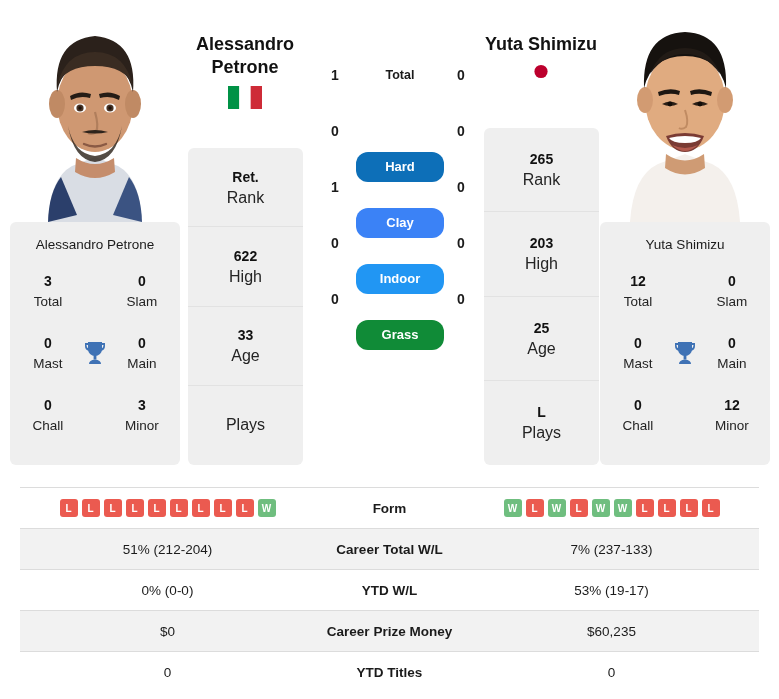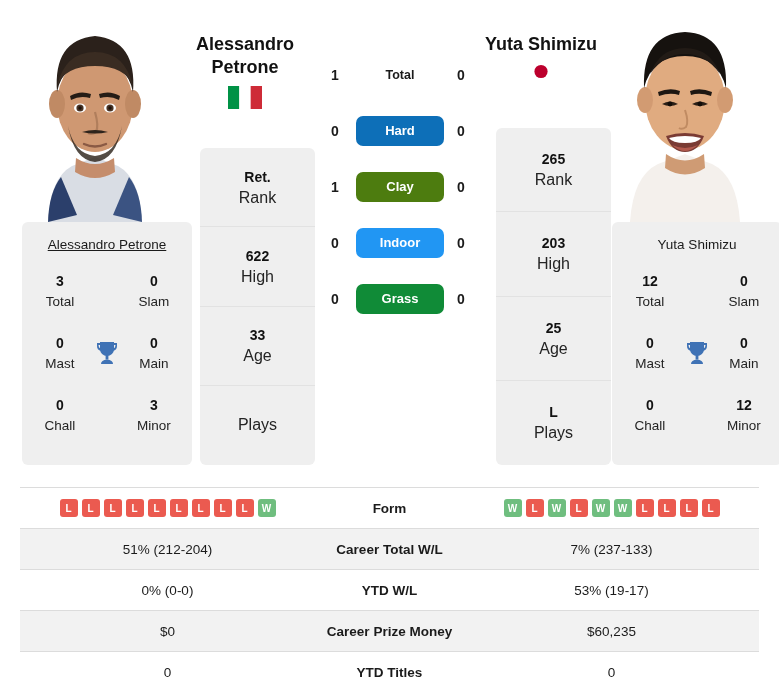--- a/index.html
+++ b/index.html
@@ -45,27 +45,27 @@
     position: absolute; top: 0; width: 26px; height: 30px; line-height: 30px;
     font-size: 14px; font-weight: bold; text-align: center; color: #1b1b1b;
   }
   .h2h-score.l { left: 0px; }
   .h2h-score.r { right: 0px; }
   .h2h-label {
     position: absolute; left: 34px; width: 88px; height: 30px; line-height: 30px;
     text-align: center; font-size: 12px; font-weight: bold;
   }
   .h2h-label.plain { color: #1b1b1b; font-size: 12.5px; }
-  .h2h-label.pill { color: #ffffff; border-radius: 7px; font-size: 13px; }
+  .h2h-label.pill { color: #ffffff; border-radius: 12px; font-size: 13px; margin-top: 36px; }
 
   
   .card {
-    position: absolute; background: #efefef; border-radius: 6px; margin-left: 12px;
-  }
-  .card.titles-left  { left: 10px;  top: 222px; width: 170px; height: 243px; text-decoration: underline; }
+    position: absolute; background: #efefef; border-radius: 6px;
+  }
+  .card.titles-left  { left: 10px;  top: 222px; width: 170px; height: 243px; }
   .card.titles-right { left: 600px; top: 222px; width: 170px; height: 243px; }
   .card.rank-left    { left: 188px; top: 148px; width: 115px; height: 317px; }
   .card.rank-right   { left: 484px; top: 128px; width: 115px; height: 337px; }
 
   .card-title {
     text-align: center; font-size: 13.5px; color: #1b1b1b;
     padding-top: 14px; line-height: 18px;
   }
   .tg { position: relative; margin-top: 16px; }
   .tg-row { position: relative; height: 62px; }
@@ -195,21 +195,21 @@
           <div class="h2h-label plain">Total</div>
           <div class="h2h-score r">0</div>
         </div>
         <div class="h2h-row">
           <div class="h2h-score l">0</div>
           <div class="h2h-label pill" style="background: rgb(13, 111, 184);">Hard</div>
           <div class="h2h-score r">0</div>
         </div>
         <div class="h2h-row">
           <div class="h2h-score l">1</div>
-          <div class="h2h-label pill" style="background: #4d7c0f;">Clay</div>
+          <div class="h2h-label pill" style="background: #3b82f6;">Clay</div>
           <div class="h2h-score r">0</div>
         </div>
         <div class="h2h-row">
           <div class="h2h-score l">0</div>
           <div class="h2h-label pill" style="background: rgb(33, 150, 243);">Indoor</div>
           <div class="h2h-score r">0</div>
         </div>
         <div class="h2h-row">
           <div class="h2h-score l">0</div>
           <div class="h2h-label pill" style="background: rgb(16, 139, 55);">Grass</div>

